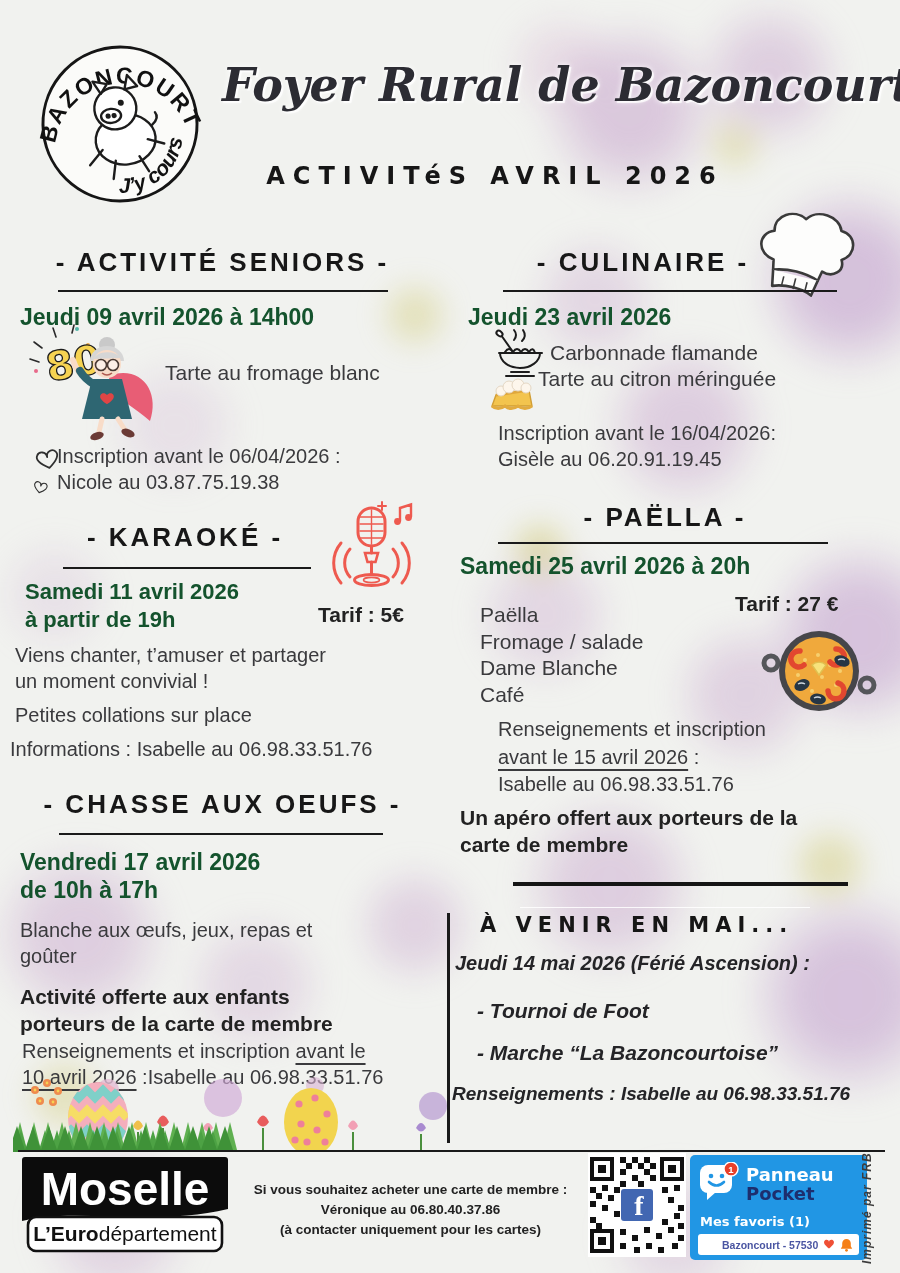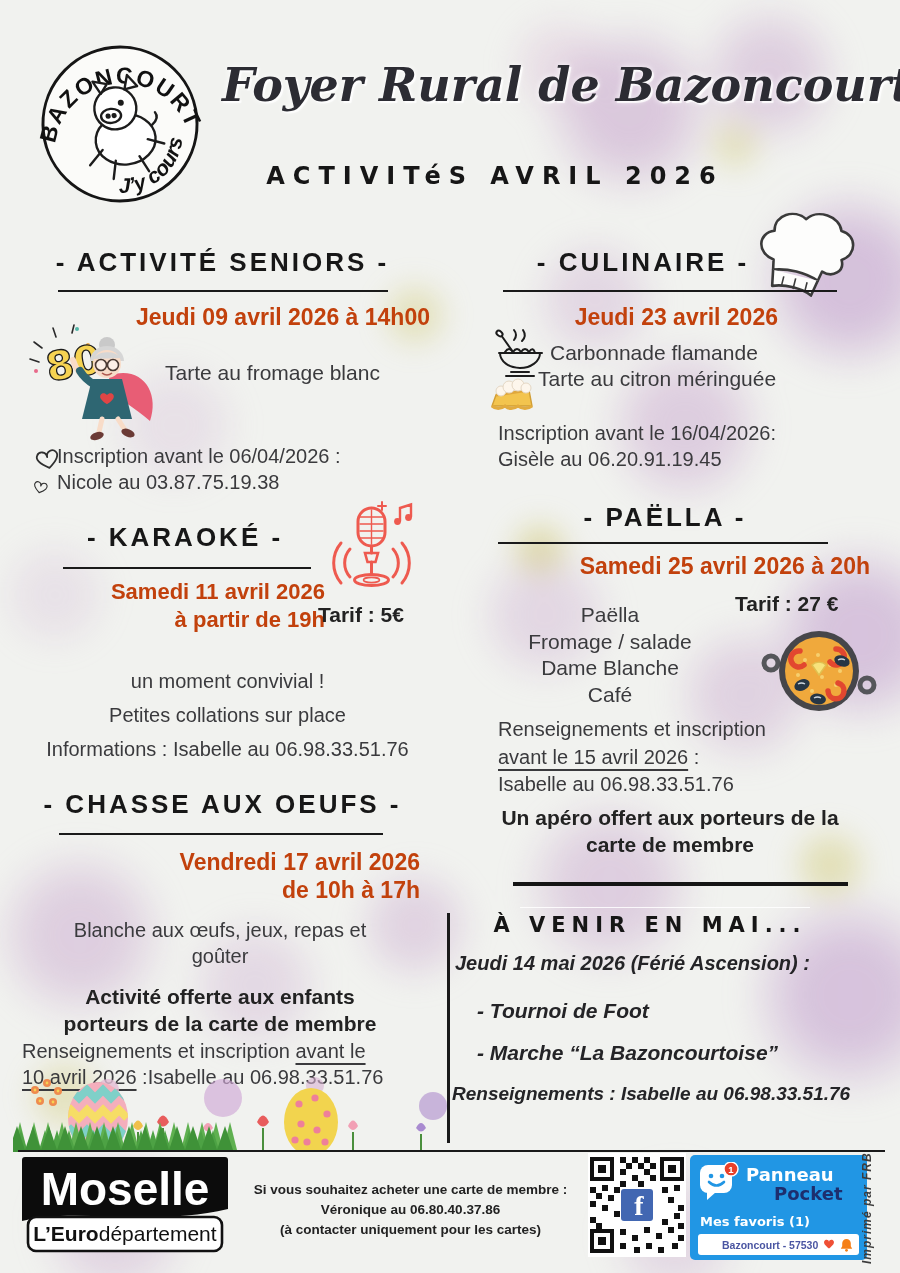--- a/index.html
+++ b/index.html
@@ -1,25 +1,25 @@
 <!DOCTYPE html>
 <html><head>
 <meta charset="utf-8">
 <style>
   html,body{margin:0;padding:0;background:#dcdedd;}
   .poster{position:relative;width:900px;height:1273px;margin:0 auto;overflow:hidden;
     background:#f1f2ef;font-family:"Liberation Sans",sans-serif;color:#2f2f31;}
   .bg{position:absolute;inset:-30px;filter:blur(13px);pointer-events:none;}
   .abs{position:absolute;}
   .t{line-height:1.25;}
-  .center{text-align:center;}
+  .center{}
   .sec-title{font-family:"Liberation Sans",sans-serif;font-weight:bold;font-size:26px;
     letter-spacing:3px;color:#171717;text-align:center;white-space:nowrap;}
   .rule{position:absolute;height:2px;background:#1a1a1a;}
-  .date{font-weight:bold;font-size:23px;color:#c2410c;text-align:right;white-space:nowrap;}
+  .date{font-weight:bold;font-size:23px;color:#14532d;text-align:left;white-space:nowrap;}
   .body20{font-size:20px;color:#3a3a3d;}
   .body21{font-size:21px;color:#3a3a3d;}
   .bolded{font-weight:bold;color:#222;}
   .hand{font-family:"DejaVu Sans",sans-serif;font-weight:bold;color:#161616;}
   .script{font-family:"DejaVu Serif",serif;font-style:italic;font-weight:bold;color:#2c2c33;
     text-shadow:0 0 6px rgba(255,255,255,.95), 2px 2px 1px rgba(255,255,255,.85);}
   .u{text-decoration:underline;text-underline-offset:5px;text-decoration-thickness:2px;}
   .ital{font-style:italic;font-weight:bold;color:#242427;}
   .pp{position:absolute;background:#2196e4;border-radius:5px;}
   .pp-brand1{font-family:"DejaVu Sans",sans-serif;font-weight:bold;font-size:18px;color:#fff;line-height:1.05;}
@@ -162,20 +162,21 @@
       <path d="M84,24 v-13 l11,-3.5 v12" stroke-width="2.4"></path>
       <circle cx="81.5" cy="24.5" r="3.4" fill="#ee5a4f" stroke="none"></circle>
       <circle cx="92.5" cy="20.5" r="3.4" fill="#ee5a4f" stroke="none"></circle>
       <path d="M66,5 v8 M62,9 h8" stroke-width="2"></path>
     </g>
   </svg>
   <div class="rule" style="left:63px;top:567px;width:248px;"></div>
   <div class="abs date" style="left:25px;top:579px;width:300px;font-size:22px;">Samedi 11 avril 2026</div>
   <div class="abs date" style="left:25px;top:607px;width:300px;font-size:22px;">à partir de 19h</div>
   <div class="abs bolded" style="left:318px;top:603px;font-size:21px;white-space:nowrap;">Tarif : 5€</div>
+  <div class="abs body20 center" style="left:15px;top:644px;width:425px;white-space:nowrap;">Viens chanter, t’amuser et partager</div>
   <div class="abs body20 center" style="left:15px;top:670px;width:425px;white-space:nowrap;">un moment convivial !</div>
   <div class="abs body20 center" style="left:15px;top:704px;width:425px;white-space:nowrap;">Petites collations sur place</div>
   <div class="abs body20 center" style="left:10px;top:738px;width:435px;white-space:nowrap;">Informations : Isabelle au 06.98.33.51.76</div>
 
   <div class="abs sec-title" style="left:15px;top:789px;width:415px;">- CHASSE AUX OEUFS -</div>
   <div class="rule" style="left:59px;top:833px;width:324px;"></div>
   <div class="abs date" style="left:20px;top:849px;width:400px;">Vendredi 17 avril 2026</div>
   <div class="abs date" style="left:20px;top:877px;width:400px;">de 10h à 17h</div>
   <div class="abs body20 center" style="left:20px;top:919px;width:400px;white-space:nowrap;">Blanche aux œufs, jeux, repas et</div>
   <div class="abs body20 center" style="left:20px;top:945px;width:400px;">goûter</div>
@@ -434,21 +435,21 @@
     <svg style="position:absolute;left:8px;top:7px;" width="44" height="44" viewBox="0 0 44 44">
       <rect x="2" y="3" width="32" height="28" rx="8" fill="#fff"></rect>
       <path d="M9,30 v8 l9,-8 z" fill="#fff"></path>
       <circle cx="13" cy="14" r="2.3" fill="#2196e4"></circle>
         <circle cx="24" cy="14" r="2.3" fill="#2196e4"></circle>
       <path d="M11,20 q7.5,7 15,0" stroke="#2196e4" stroke-width="2.6" fill="none" stroke-linecap="round"></path>
       <circle cx="33" cy="7" r="7" fill="#e8402a" stroke="#fff" stroke-width="1.4"></circle>
       <text x="33" y="10.5" text-anchor="middle" font-family="Liberation Sans, sans-serif" font-weight="bold" font-size="9.5" fill="#fff">1</text>
     </svg>
     <div class="abs pp-brand1" style="left:56px;top:11px;">Panneau</div>
-    <div class="abs pp-brand2" style="left:56px;top:30px;margin-left:28px;">Pocket</div>
+    <div class="abs pp-brand2" style="left:56px;top:30px;">Pocket</div>
     <div class="abs pp-fav" style="left:10px;top:59px;">Mes favoris (1)</div>
     <div class="pp-row" style="left:8px;top:79px;width:161px;height:21px;">
       <span class="pp-item">Bazoncourt - 57530</span>
       <svg width="14" height="13" viewBox="0 0 14 13" style="margin-right:4px;">
         <path d="M7,4 C7,1.5 3.6,1 2.4,3 C1.2,5 3,7.5 7,10.5 C11,7.5 12.8,5 11.6,3 C10.4,1 7,1.5 7,4 Z" fill="#ef4f35"></path>
       </svg>
       <svg width="13" height="14" viewBox="0 0 13 14" style="margin-right:6px;">
         <path d="M6.5,1 a4.3,4.3 0 0 1 4.3,4.3 v3 l1.4,2.4 h-11.4 l1.4,-2.4 v-3 A4.3,4.3 0 0 1 6.5,1 z" fill="#f57f17"></path>
         <circle cx="6.5" cy="12.3" r="1.4" fill="#f57f17"></circle>
       </svg>

